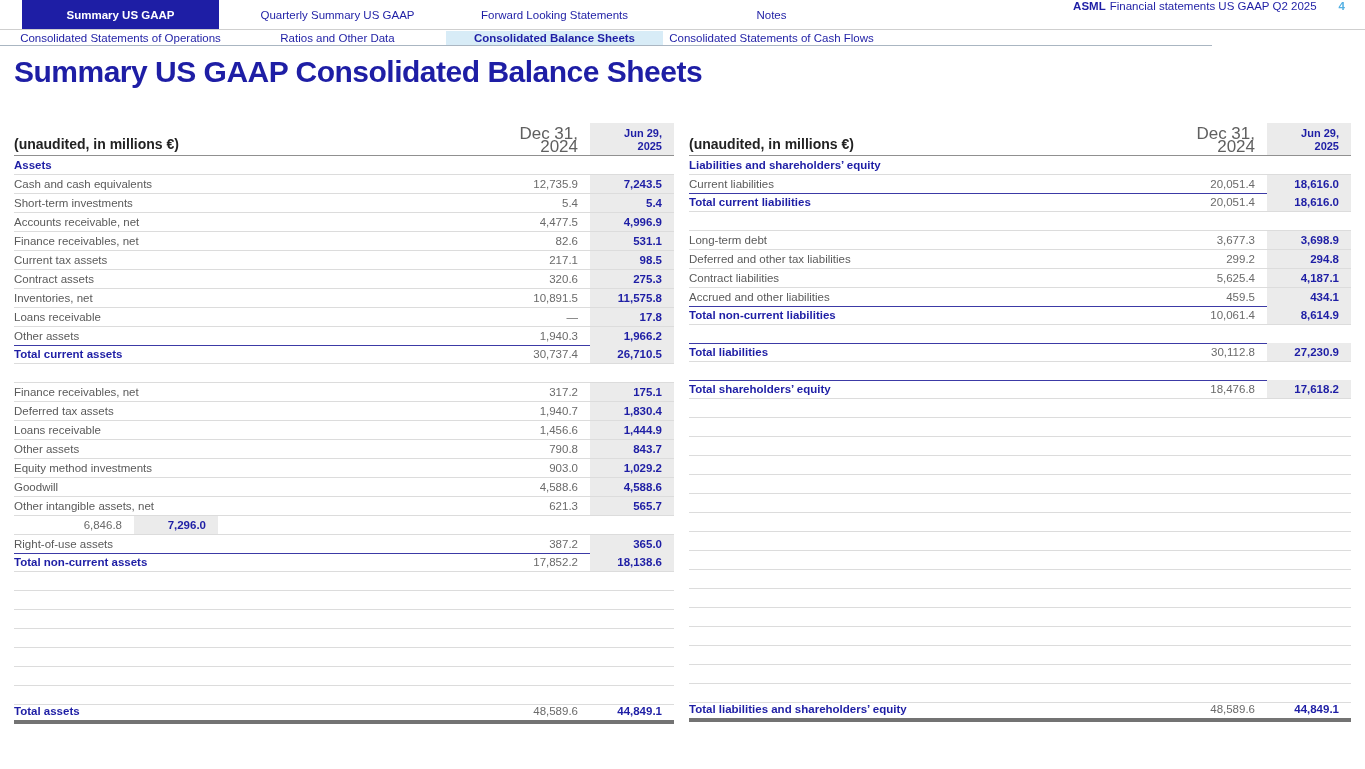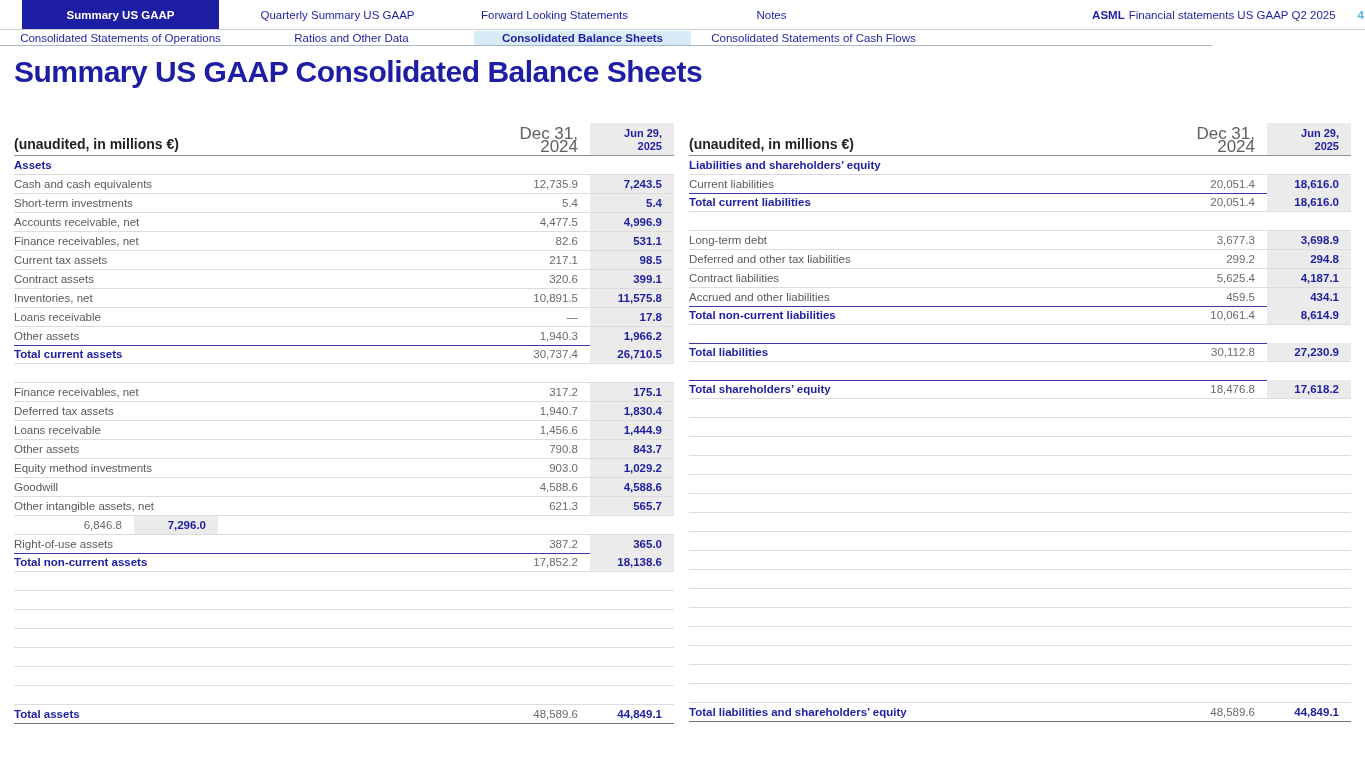--- a/index.html
+++ b/index.html
@@ -3,26 +3,26 @@
 <meta charset="utf-8">
 <style>
   * { margin:0; padding:0; box-sizing:border-box; }
   html,body { width:1365px; height:769px; background:#ffffff; font-family:"Liberation Sans", sans-serif; }
   .page { position:relative; width:1365px; height:769px; overflow:hidden; background:#fff; }
 
   
   .nav1 { position:absolute; top:0; left:0; width:1365px; height:30px; display:flex; align-items:stretch; padding-left:12px; border-bottom:1px solid #cfcfcf; }
   .nav1 .tab { width:217px; display:flex; align-items:center; justify-content:center; font-size:11.5px; color:#1e1ea5; cursor:pointer; }
   .nav1 .tab.active { width:197px; margin:0 10px; background:#1e1ea5; color:#ffffff; font-weight:bold; }
-  .nav1 .doc-ref { margin-left:auto; display:flex; align-items:center; padding-right:1px; font-size:11.5px; color:#1e1ea5; white-space:nowrap; }
+  .nav1 .doc-ref { margin-left:auto; display:flex; padding-right:20px; font-size:11.5px; color:#1e1ea5; white-space:nowrap; }
   .nav1 .brand { font-weight:bold; margin-right:4px; }
   .nav1 .pagenum { color:#53b0e3; font-weight:bold; margin-left:22px; }
 
   
-  .nav2 { position:absolute; top:31px; left:0; width:1212px; height:15px; display:flex; align-items:stretch; padding-left:12px; border-bottom:1px solid #aab6c2;gap:14px; }
+  .nav2 { position:absolute; top:31px; left:0; width:1212px; height:15px; display:flex; align-items:stretch; padding-left:12px; border-bottom:1px solid #aab6c2; }
   .nav2 .subtab { width:217px; display:flex; align-items:center; justify-content:center; font-size:11.5px; color:#1e1ea5; cursor:pointer; }
   .nav2 .subtab.active { background:#d8ecf7; font-weight:bold; }
 
   
   .page-title { position:absolute; top:55px; left:14px; font-size:30px; font-weight:bold; letter-spacing:-0.5px; color:#1e1ea5; }
 
   
   .sheet { position:absolute; top:123px; }
   .sheet.left  { left:14px;  width:660px; }
   .sheet.right { left:689px; width:662px; }
@@ -35,21 +35,21 @@
   .thead .c1 { font-size:14px; font-weight:bold; color:#222222; padding-bottom:3px; }
   .thead .c2 { font-size:17px; color:#606060; line-height:13px; padding-bottom:2px; }
   .thead .c3 { font-size:11px; color:#1e1ea5; font-weight:bold; line-height:13px; padding-bottom:2px; align-self:stretch; display:flex; flex-direction:column; justify-content:flex-end; }
 
   .row { display:flex; height:19px; line-height:18px; font-size:11.5px; border-bottom:1px solid #dcdcdc;align-items:flex-end; }
   .row .c1 { color:#5a5a5a; }
   .row .c2 { color:#6a6a6a; }
   .row .c3 { color:#1e1ea5; font-weight:bold; }
   .row.section .c1, .row.total .c1, .row.grand .c1 { color:#1e1ea5; font-weight:bold; }
   .row.total { border-top:1px solid #3c3aa6; margin-top:-1px; }
-  .row.grand { border-bottom:1px solid #737373; }
+  .row.grand { border-bottom:4px solid #737373; }
   .row.grand .c3 { background:transparent; }
 </style>
 </head>
 <body>
 
 <div class="page">
 
   <div class="nav1">
     <div class="tab active">
         <span>Summary US GAAP</span>
@@ -126,21 +126,21 @@
           <div class="c3">531.1</div>
         </div>
         <div class="row item">
           <div class="c1">Current tax assets</div>
           <div class="c2">217.1</div>
           <div class="c3">98.5</div>
         </div>
         <div class="row item">
           <div class="c1">Contract assets</div>
           <div class="c2">320.6</div>
-          <div class="c3">399.1</div>
+          <div class="c3">275.3</div>
         </div>
         <div class="row item">
           <div class="c1">Inventories, net</div>
           <div class="c2">10,891.5</div>
           <div class="c3">11,575.8</div>
         </div>
         <div class="row item">
           <div class="c1">Loans receivable</div>
           <div class="c2">—</div>
           <div class="c3">17.8</div>

